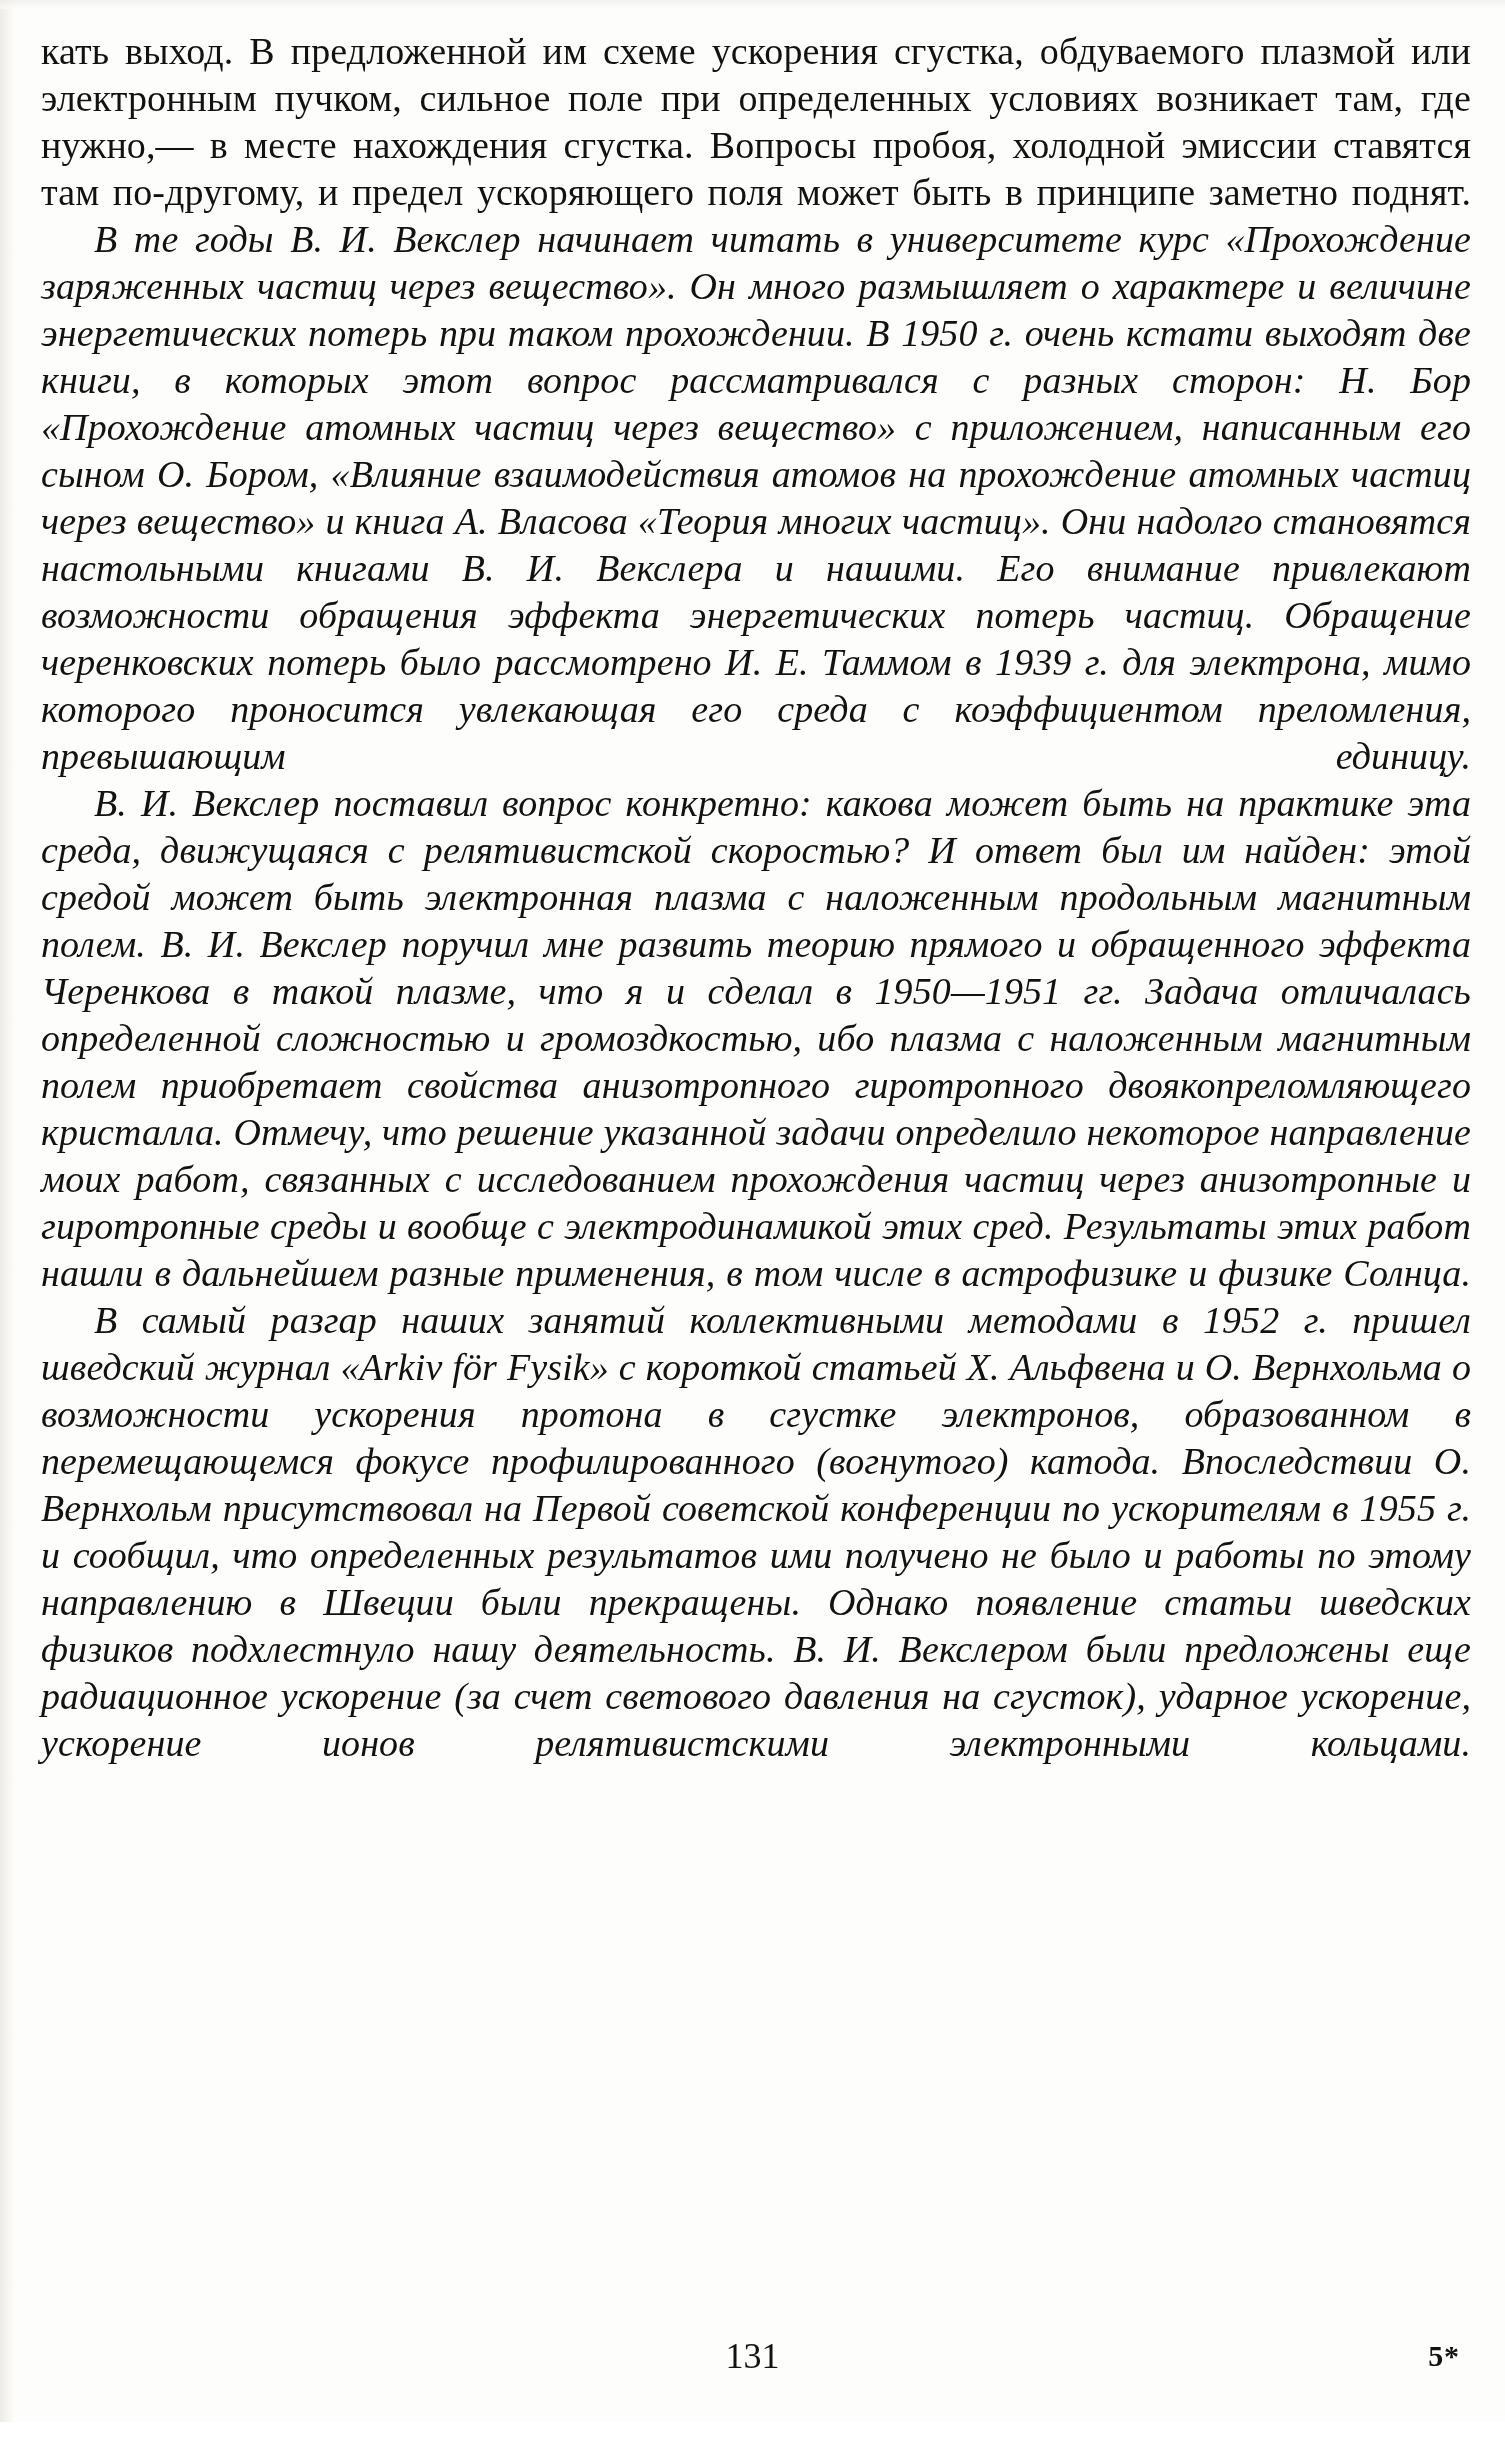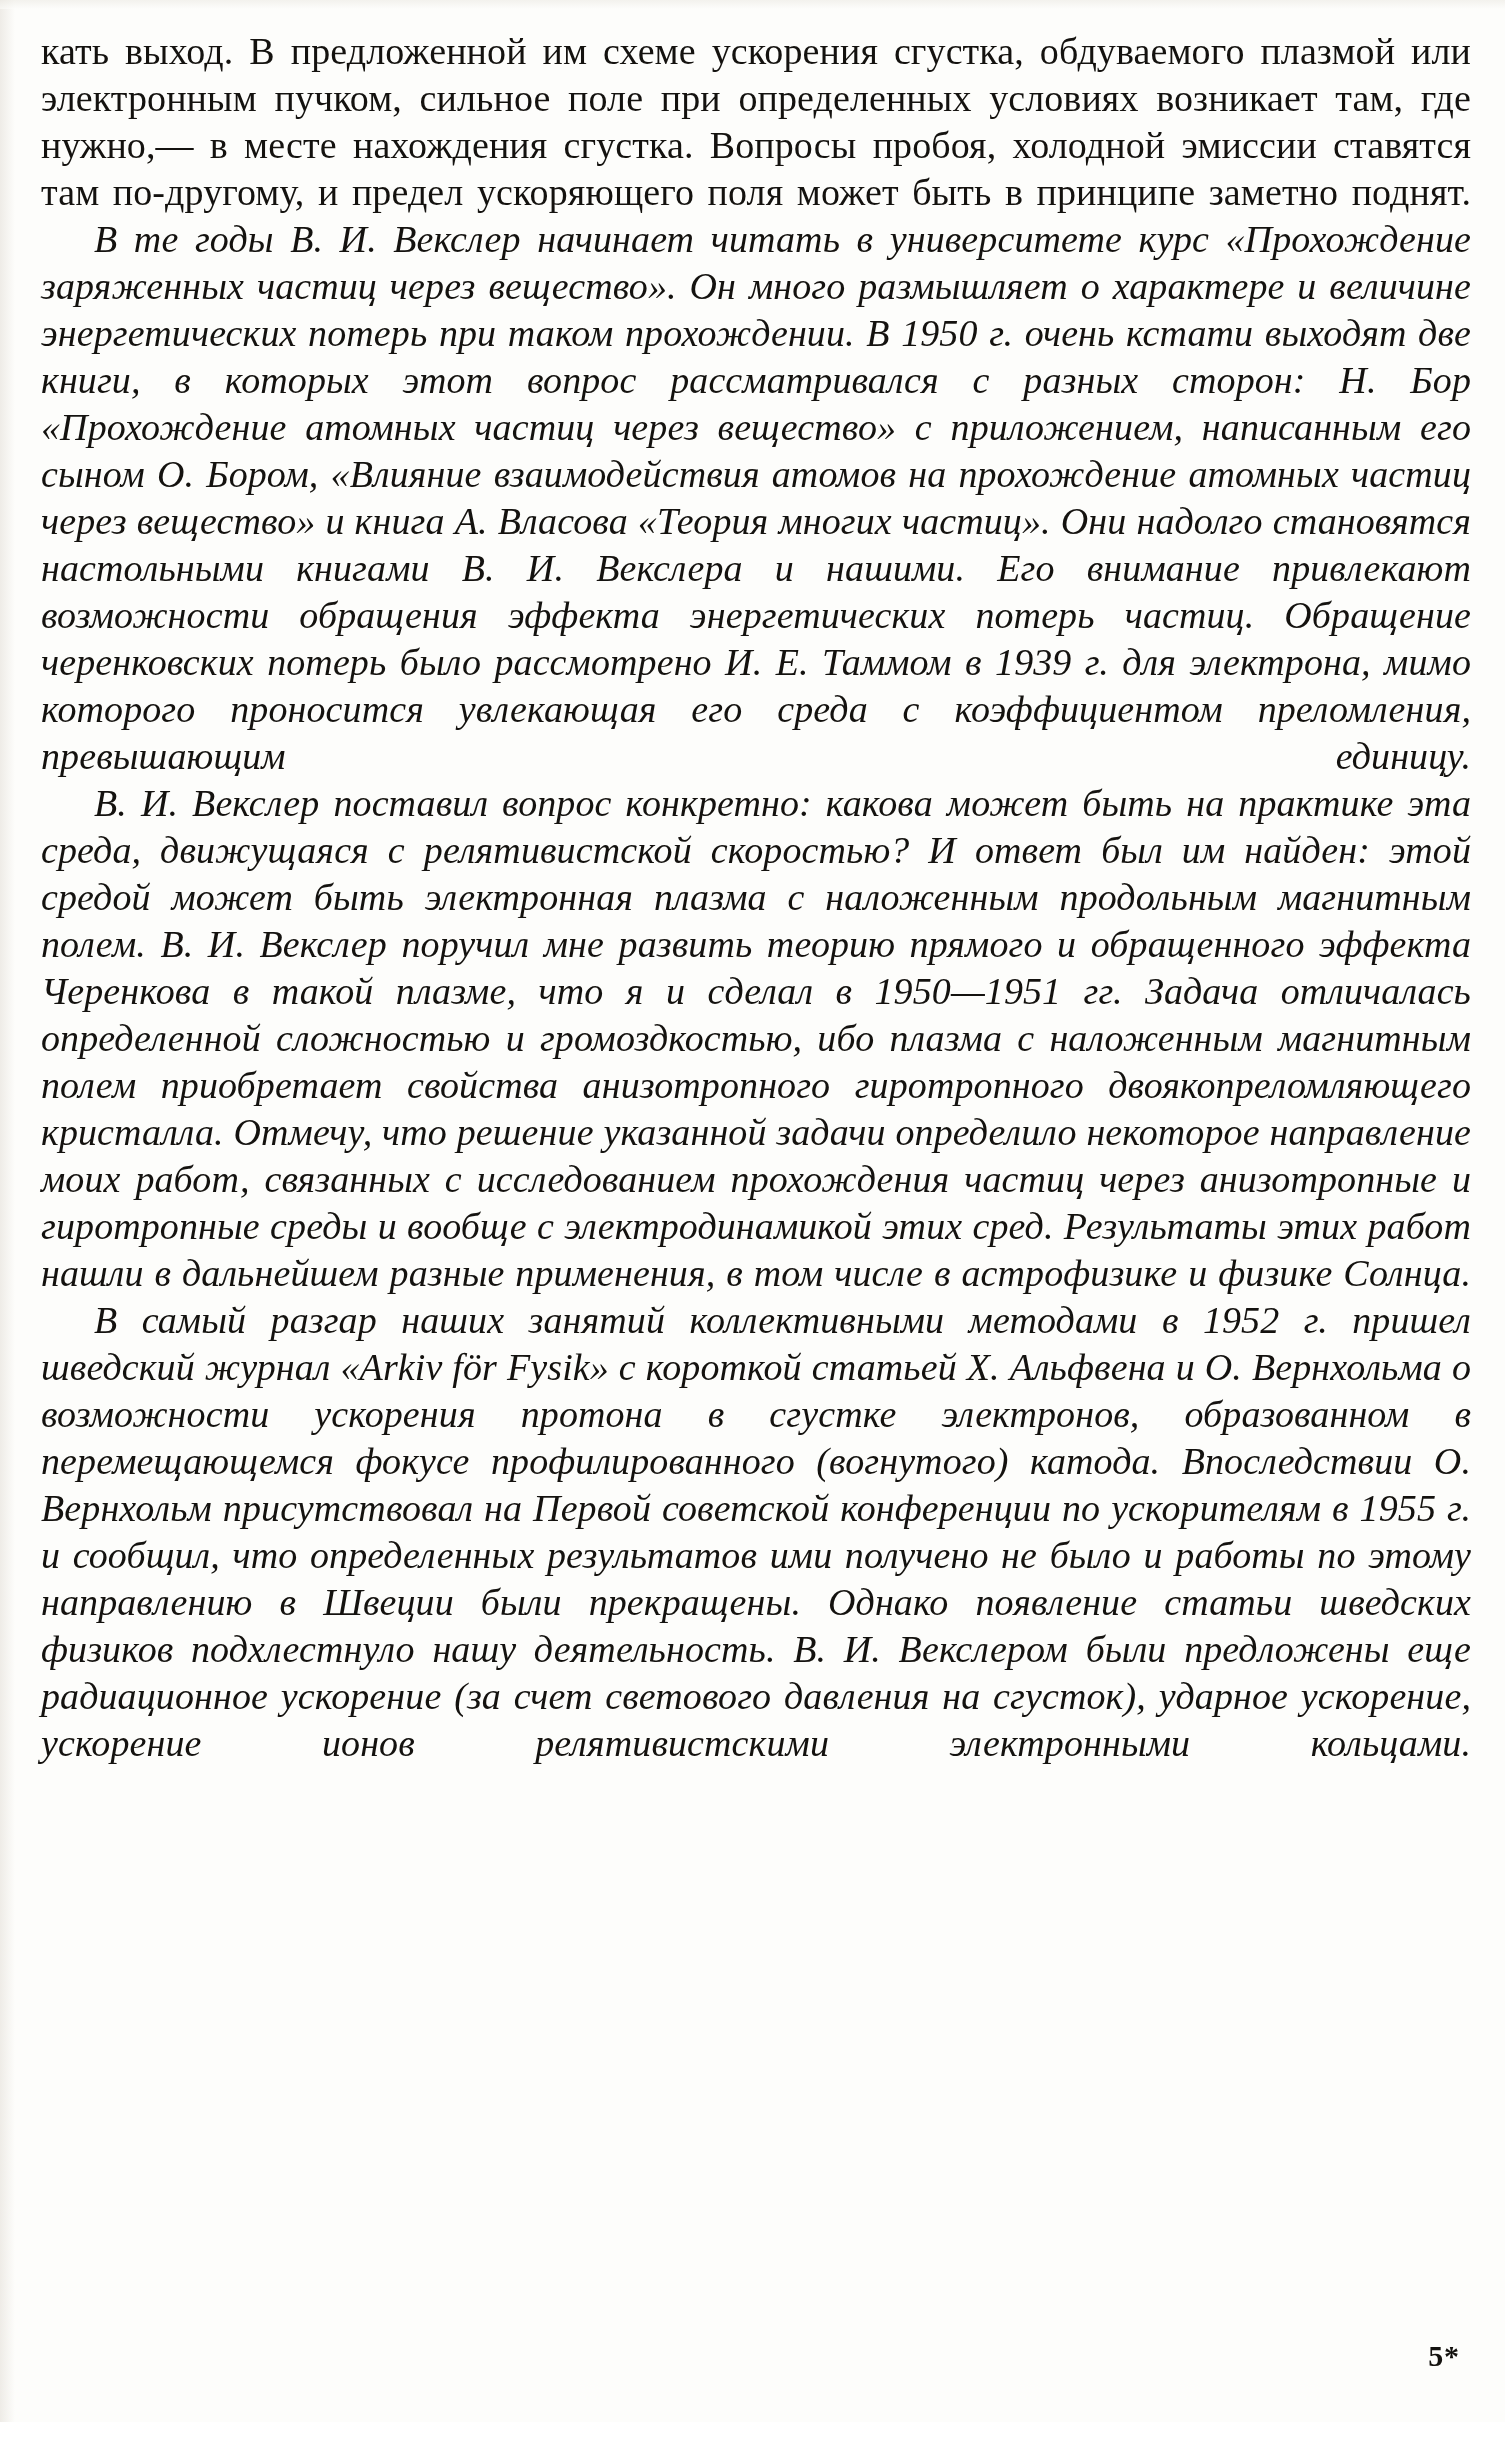--- a/index.html
+++ b/index.html
@@ -91,15 +91,16 @@
   <div class="paper-edge-left"></div>
   <div class="paper-edge-top"></div>
 
   <div class="text-column">
     <p class="last-line-full">кать выход. В предложенной им схеме ускорения сгустка, обдуваемого плазмой или электронным пучком, сильное поле при определенных условиях возникает там, где нужно,— в месте нахождения сгустка. Вопросы пробоя, холодной эмиссии ставятся там по-другому, и предел ускоряющего поля может быть в принципе заметно поднят.</p>
     <p class="indent last-line-full">В те годы В. И. Векслер начинает читать в университете курс «Прохождение заряженных частиц через вещество». Он много размышляет о характере и величине энергетических потерь при таком прохождении. В 1950 г. очень кстати выходят две книги, в которых этот вопрос рассматривался с разных сторон: Н. Бор «Прохождение атомных частиц через вещество» с приложением, написанным его сыном О. Бором, «Влияние взаимодействия атомов на прохождение атомных частиц через вещество» и книга А. Власова «Теория многих частиц». Они надолго становятся настольными книгами В. И. Векслера и нашими. Его внимание привлекают возможности обращения эффекта энергетических потерь частиц. Обращение черенковских потерь было рассмотрено И. Е. Таммом в 1939 г. для электрона, мимо которого проносится увлекающая его среда с коэффициентом преломления, превышающим единицу.</p>
     <p class="indent last-line-full">В. И. Векслер поставил вопрос конкретно: какова может быть на практике эта среда, движущаяся с релятивистской скоростью? И ответ был им найден: этой средой может быть электронная плазма с наложенным продольным магнитным полем. В. И. Векслер поручил мне развить теорию прямого и обращенного эффекта Черенкова в такой плазме, что я и сделал в 1950—1951 гг. Задача отличалась определенной сложностью и громоздкостью, ибо плазма с наложенным магнитным полем приобретает свойства анизотропного гиротропного двоякопреломляющего кристалла. Отмечу, что решение указанной задачи определило некоторое направление моих работ, связанных с исследованием прохождения частиц через анизотропные и гиротропные среды и вообще с электродинамикой этих сред. Результаты этих работ нашли в дальнейшем разные применения, в том числе в астрофизике и физике Солнца.</p>
     <p class="indent last-line-full">В самый разгар наших занятий коллективными методами в 1952 г. пришел шведский журнал «Arkiv för Fysik» с короткой статьей X. Альфвена и О. Вернхольма о возможности ускорения протона в сгустке электронов, образованном в перемещающемся фокусе профилированного (вогнутого) катода. Впоследствии О. Вернхольм присутствовал на Первой советской конференции по ускорителям в 1955 г. и сообщил, что определенных результатов ими получено не было и работы по этому направлению в Швеции были прекращены. Однако появление статьи шведских физиков подхлестнуло нашу деятельность. В. И. Векслером были предложены еще радиационное ускорение (за счет светового давления на сгусток), ударное ускорение, ускорение ионов релятивистскими электронными кольцами.</p>
   </div>
 
+  <div class="page-number">131</div>
   <div class="footer-mark">5*</div>
 </div>
 
 
 </body></html>

